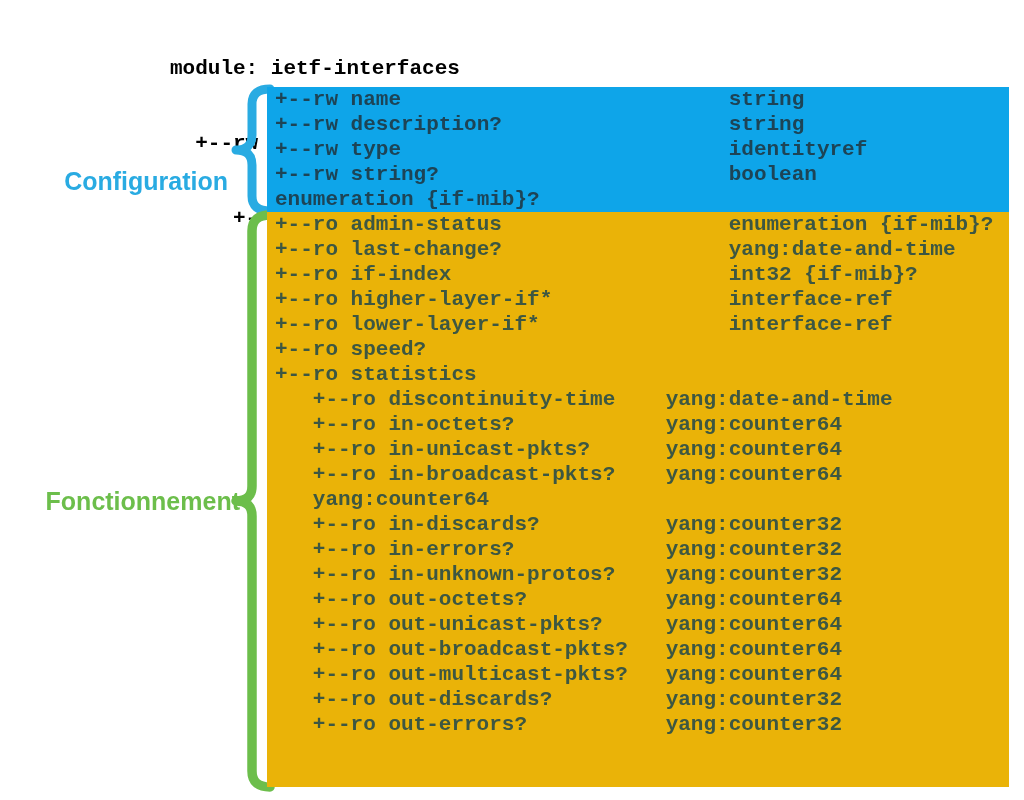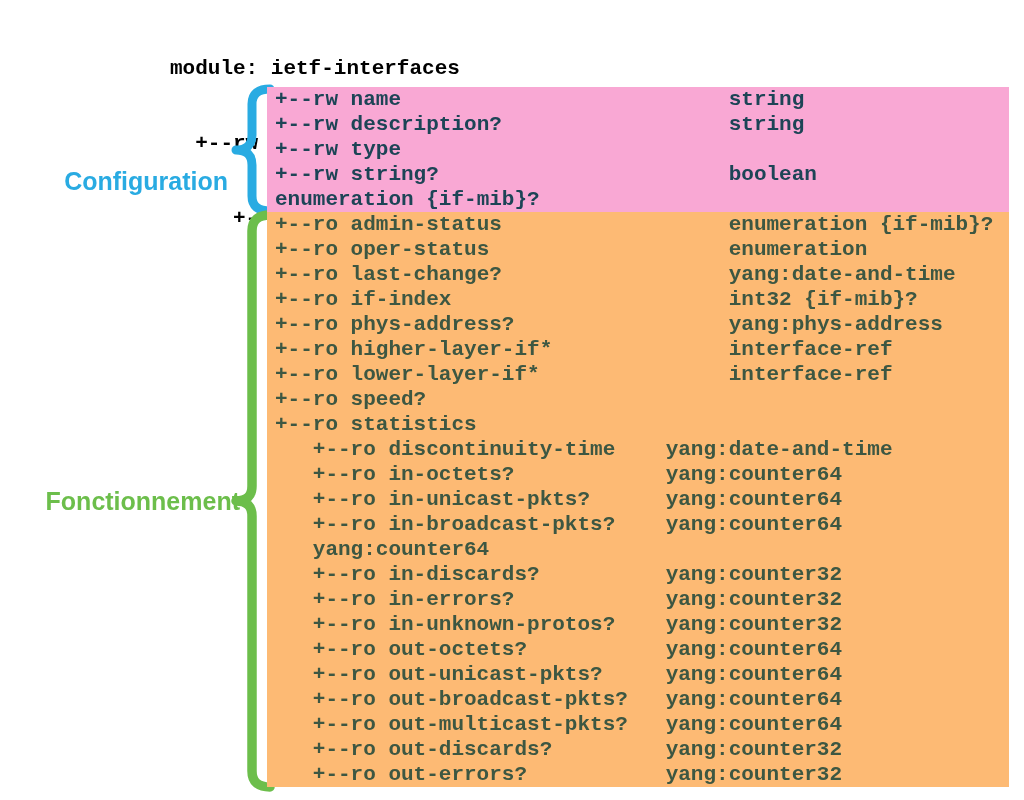--- a/index.html
+++ b/index.html
@@ -58,34 +58,32 @@
   <div id="label-fonctionnement" class="sec-label" style="color: rgb(108, 190, 75);">Fonctionnement</div>
 
   <svg id="brace-configuration" class="brace" width="46" height="132" viewBox="0 0 46 132">
     <path d="M 41 5 Q 23 5 23 20 L 23 51 Q 23 66 7 66 Q 23 66 23 81 L 23 112 Q 23 127 41 127" fill="none" stroke="#29ABE2" stroke-width="9" stroke-linecap="round" stroke-linejoin="round"></path>
   </svg>
 
   <svg id="brace-fonctionnement" class="brace" width="46" height="584" viewBox="0 0 46 584">
     <path d="M 41 6 Q 23 6 23 22 L 23 277 Q 23 292 7 292 Q 23 292 23 307 L 23 562 Q 23 578 41 578" fill="none" stroke="#6CBE4B" stroke-width="9.5" stroke-linecap="round" stroke-linejoin="round"></path>
   </svg>
 
-  <div id="box-configuration" class="hl-box" style="background: #f9a8d4; color: rgb(29, 68, 86);">
+  <div id="box-configuration" class="hl-box" style="background: #0ea5e9; color: rgb(29, 68, 86);">
       <div class="row"><span class="n">+--rw name</span><span class="t">string</span></div>
       <div class="row"><span class="n">+--rw description?</span><span class="t">string</span></div>
-      <div class="row"><span class="n">+--rw type</span></div>
+      <div class="row"><span class="n">+--rw type</span><span class="t">identityref</span></div>
       <div class="row"><span class="n">+--rw string?</span><span class="t">boolean</span></div>
       <div class="row"><span class="t">enumeration {if-mib}?</span></div>
     </div>
 
-  <div id="box-fonctionnement" class="hl-box" style="background: #fdba74; color: rgb(61, 87, 66);">
+  <div id="box-fonctionnement" class="hl-box" style="background: #eab308; color: rgb(61, 87, 66);">
       <div class="row"><span class="n">+--ro admin-status</span><span class="t">enumeration {if-mib}?</span></div>
-      <div class="row"><span class="n">+--ro oper-status</span><span class="t">enumeration</span></div>
       <div class="row"><span class="n">+--ro last-change?</span><span class="t">yang:date-and-time</span></div>
       <div class="row"><span class="n">+--ro if-index</span><span class="t">int32 {if-mib}?</span></div>
-      <div class="row"><span class="n">+--ro phys-address?</span><span class="t">yang:phys-address</span></div>
       <div class="row"><span class="n">+--ro higher-layer-if*</span><span class="t">interface-ref</span></div>
       <div class="row"><span class="n">+--ro lower-layer-if*</span><span class="t">interface-ref</span></div>
       <div class="row"><span class="n">+--ro speed?</span></div>
       <div class="row"><span class="n">+--ro statistics</span><span class="t"></span></div>
       <div class="row stat"><span class="n">+--ro discontinuity-time</span><span class="t">yang:date-and-time</span></div>
       <div class="row stat"><span class="n">+--ro in-octets?</span><span class="t">yang:counter64</span></div>
       <div class="row stat"><span class="n">+--ro in-unicast-pkts?</span><span class="t">yang:counter64</span></div>
       <div class="row stat"><span class="n">+--ro in-broadcast-pkts?</span><span class="t">yang:counter64</span></div>
       <div class="row stat"><span class="t">yang:counter64</span></div>
       <div class="row stat"><span class="n">+--ro in-discards?</span><span class="t">yang:counter32</span></div>

